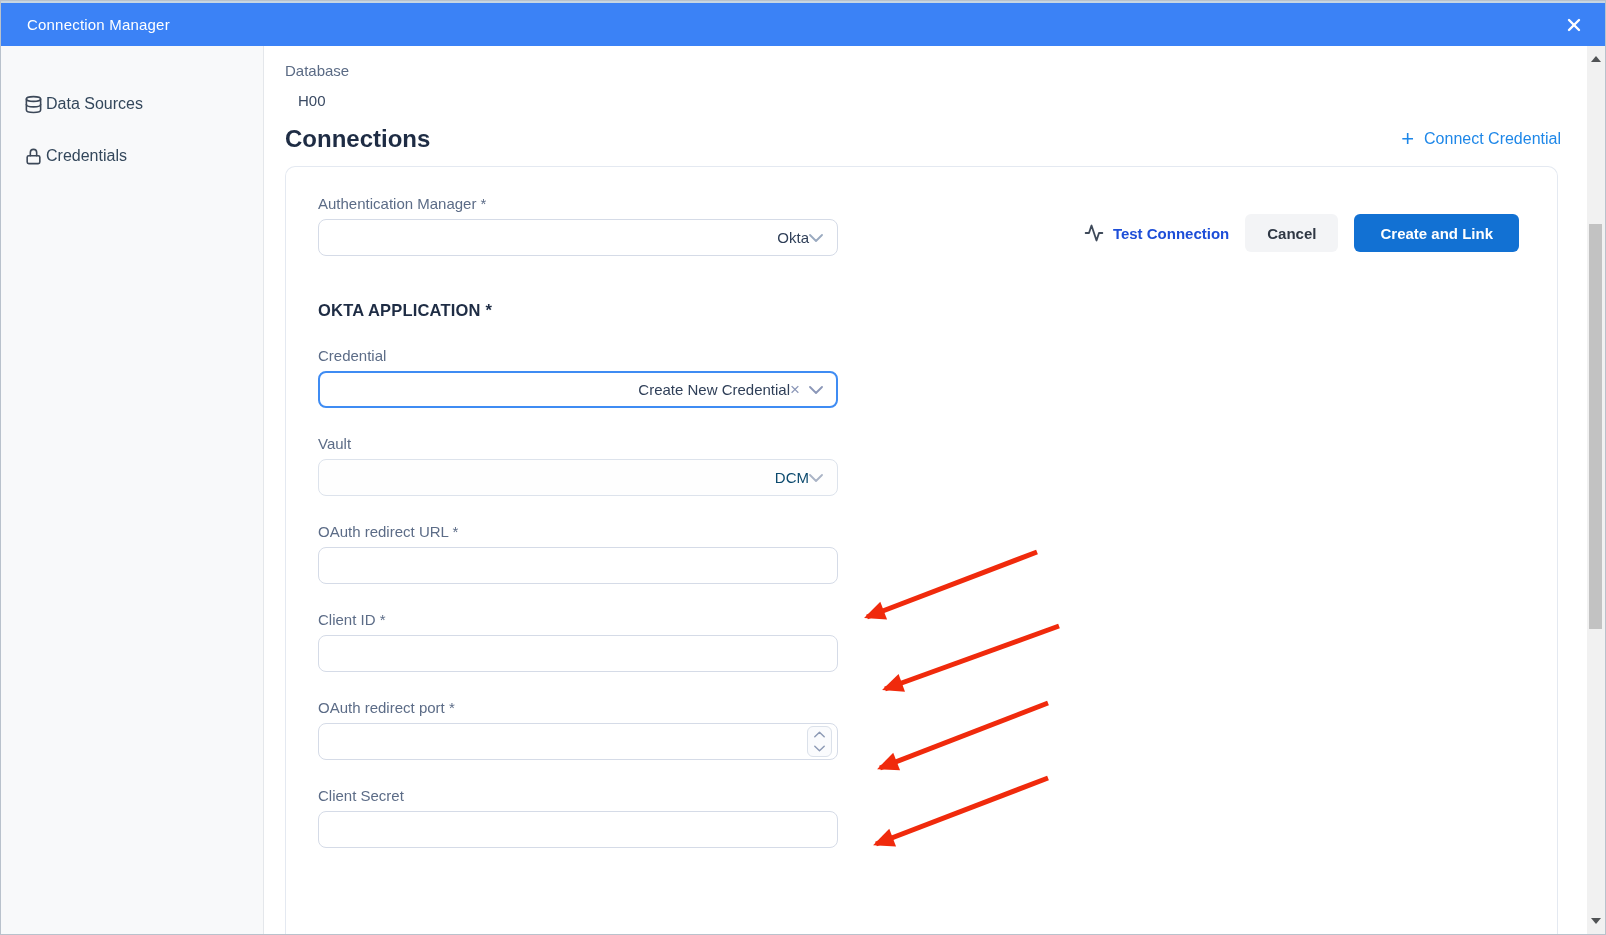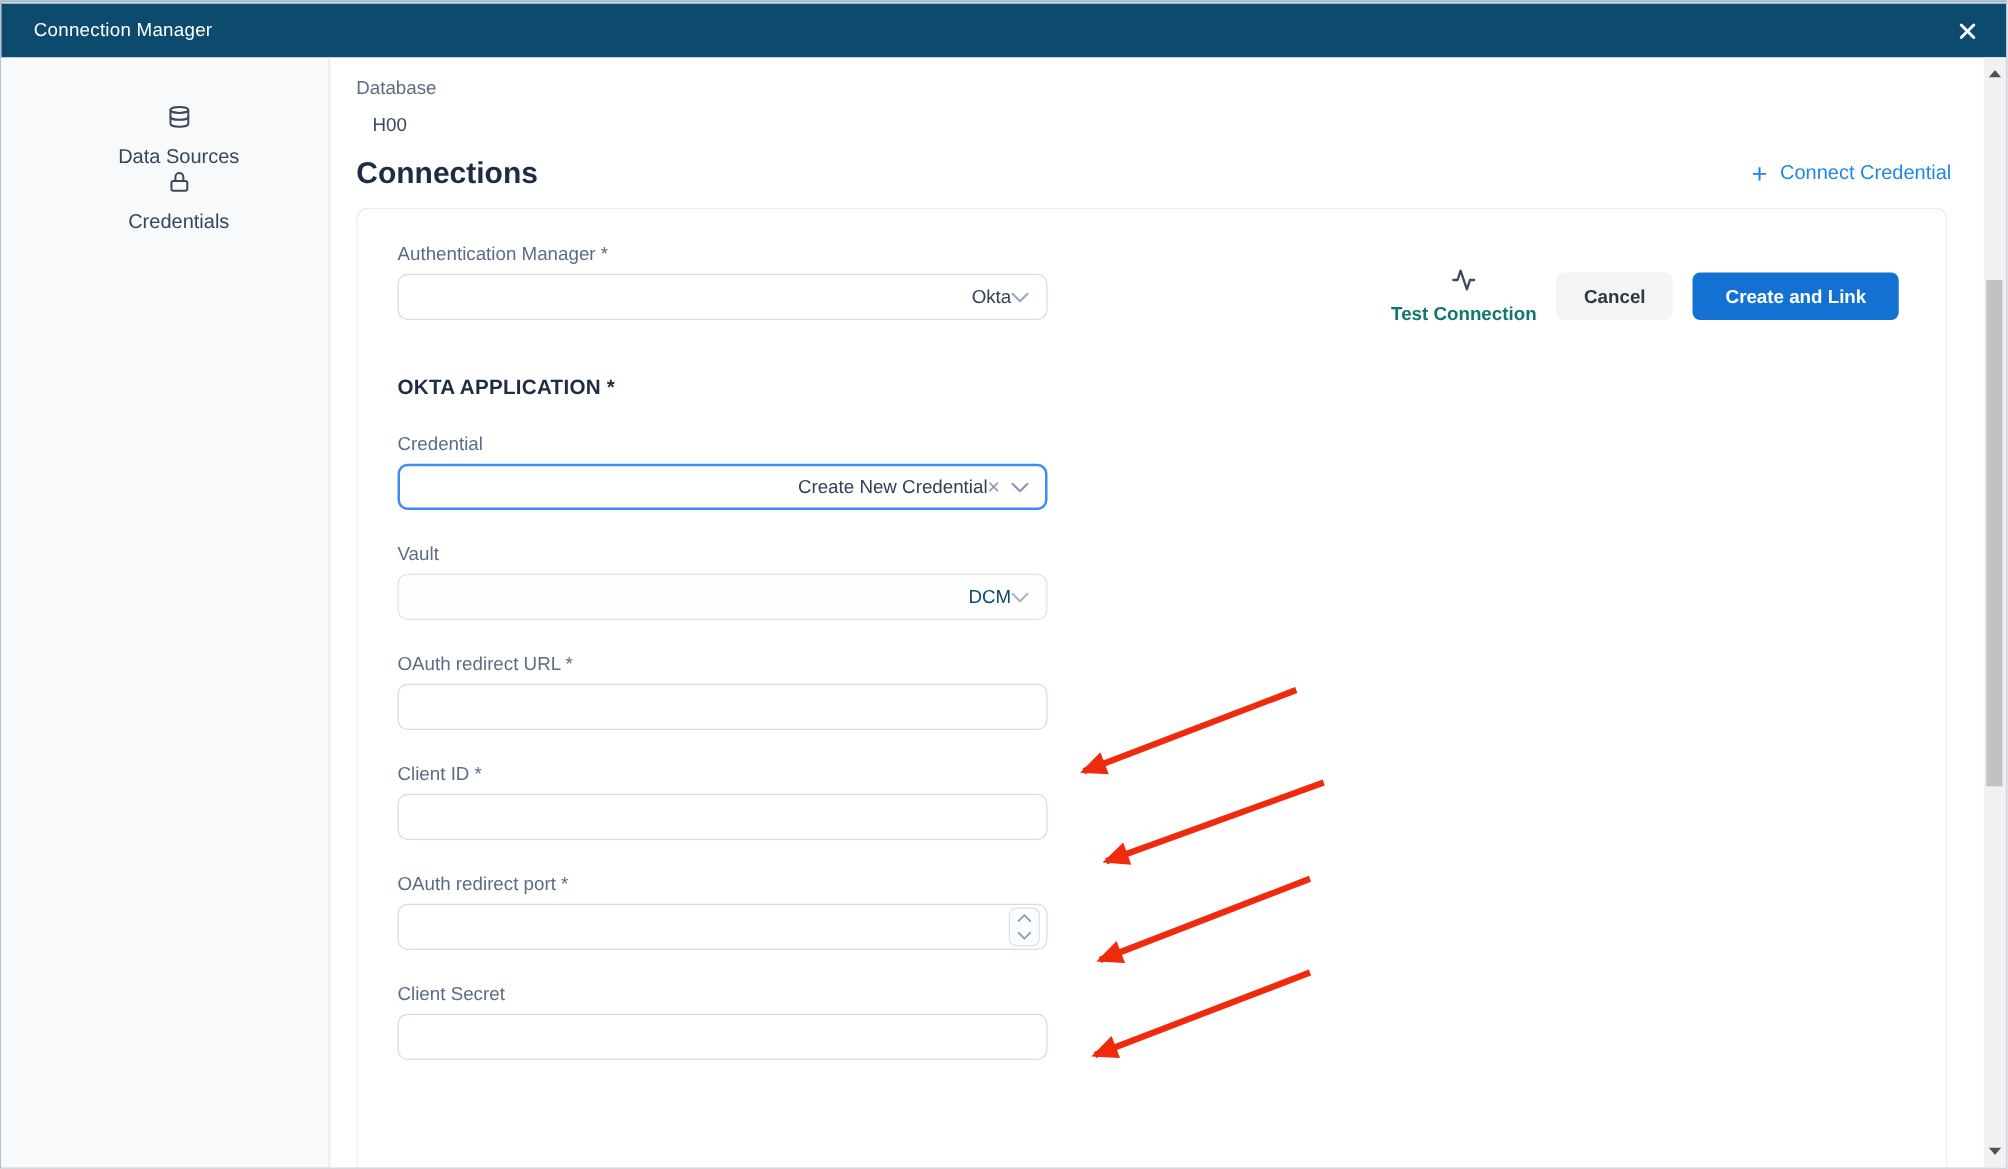--- a/index.html
+++ b/index.html
@@ -3,35 +3,35 @@
 <meta charset="utf-8">
 <style>
   html,body{margin:0;padding:0;background:#e8eaed;}
   *{box-sizing:border-box;font-family:"Liberation Sans", sans-serif;}
   .window{
     position:relative;width:1606px;height:935px;background:#ffffff;
     border:1px solid #b9c2cc;overflow:hidden;
   }
   
   .titlebar{
-    position:absolute;top:0;left:0;right:0;height:45px;background:#0c4a6e;
+    position:absolute;top:0;left:0;right:0;height:45px;background:#3b82f6;
     display:flex;align-items:center;justify-content:space-between;
     padding:0 22px 0 26px;border-top:2px solid #c7d6e2;
   }
   .titlebar-title{color:#ffffff;font-size:15px;letter-spacing:.2px;}
   .close-btn{width:18px;height:18px;display:flex;align-items:center;justify-content:center;cursor:pointer;}
   
   .body-area{position:absolute;top:45px;left:0;right:0;bottom:0;display:flex;}
   .sidebar{
     width:263px;min-width:263px;background:#f8f9fa;border-right:1px solid #e4e7eb;
     padding-top:38px;
   }
   .side-item{
-    display:flex;align-items:center;gap:14px;height:40px;padding-left:22px;
-    margin-bottom:12px;cursor:pointer;color:#33475b;font-size:16px;flex-direction:column;
+    display:flex;align-items:center;gap:3px;height:40px;padding-left:22px;
+    margin-bottom:12px;cursor:pointer;color:#33475b;font-size:16px;
   }
   .side-item .ic{width:20px;height:20px;display:flex;align-items:center;justify-content:center;color:#3c4858;}
   .main{flex:1;padding:16px 30px 0 21px;background:#ffffff;position:relative;}
   
   .db-label{color:#5b6b85;font-size:15px;margin-bottom:13px;}
   .db-value{color:#3a4a63;font-size:15px;margin-left:13px;margin-bottom:16px;}
   .head-row{display:flex;align-items:center;justify-content:space-between;margin-bottom:13px;padding-right:14px;}
   .page-title{color:#1e2c44;font-size:24px;font-weight:bold;text-align:center;}
   .link-btn{display:flex;align-items:center;gap:10px;color:#1e87e8;font-size:16px;cursor:pointer;}
   .plus-glyph{font-size:22px;line-height:16px;font-weight:400;}
@@ -59,21 +59,21 @@
   .num-wrap{position:relative;width:520px;}
   .spinner{
     position:absolute;right:6px;top:3px;width:25px;height:31px;border:1px solid #dbe1ea;
     border-radius:6px;background:#fafbfd;display:flex;flex-direction:column;overflow:hidden;
   }
   .spin-btn{flex:1;display:flex;align-items:center;justify-content:center;color:#8d9ab5;cursor:pointer;}
   .section-heading{color:#1e2c44;font-size:16.5px;font-weight:bold;letter-spacing:.2px;}
   .heading-okta-app{margin:45px 0 27px 0;}
   
   .actions{position:absolute;top:47px;right:38px;display:flex;align-items:center;gap:16px;}
-  .test-conn{display:flex;align-items:center;gap:9px;color:#0f766e;font-size:15px;font-weight:bold;cursor:pointer;flex-direction:column;}
+  .test-conn{display:flex;align-items:center;gap:9px;color:#1d4ed8;font-size:15px;font-weight:bold;cursor:pointer;}
   .btn{height:38px;border-radius:6px;border:none;font-size:15px;font-weight:bold;cursor:pointer;
        display:flex;align-items:center;justify-content:center;}
   .btn-cancel{background:#f3f4f6;color:#2f3744;padding:0 22px;}
   .btn-primary{background:#1271d3;color:#ffffff;padding:0 26px;}
   
   .scrollbar{
     position:absolute;top:45px;right:0;bottom:0;width:18px;background:#f1f1f1;
   }
   .sb-arrow{position:absolute;left:0;width:18px;height:18px;display:flex;align-items:center;justify-content:center;cursor:pointer;}
   .sb-arrow.up{top:4px;}

